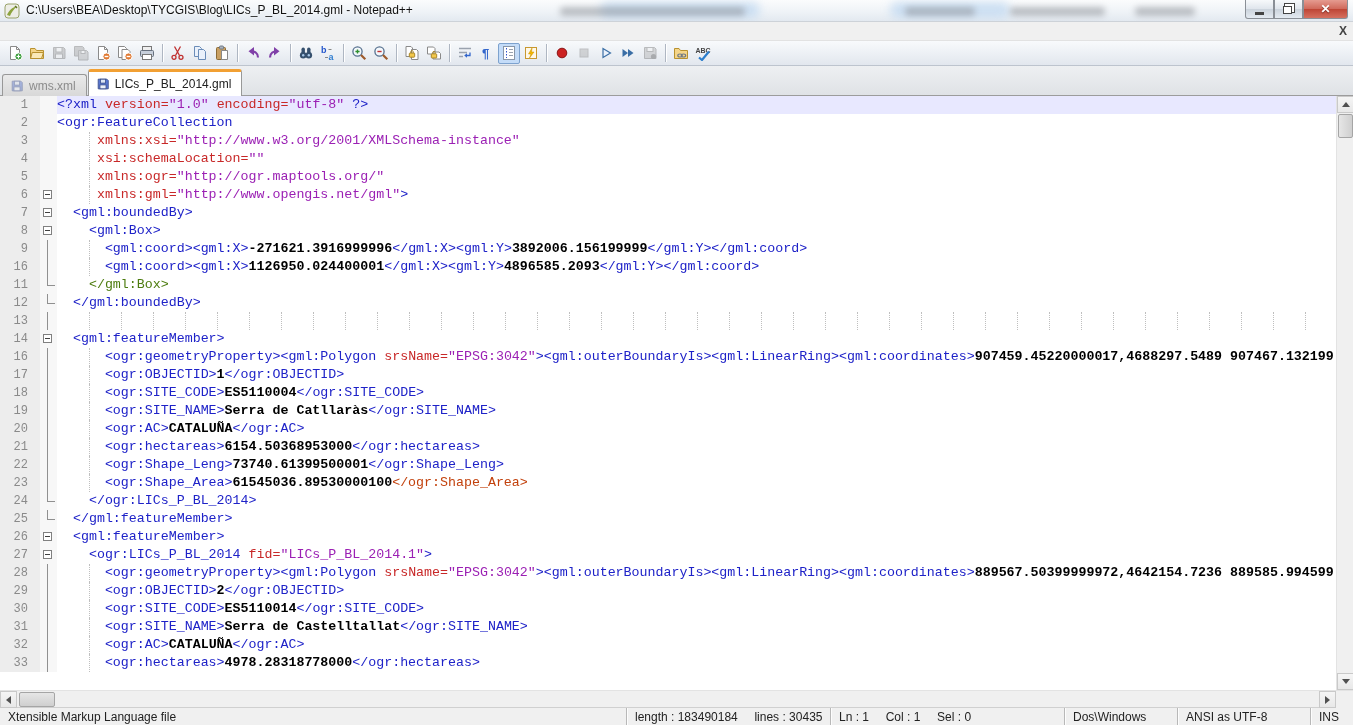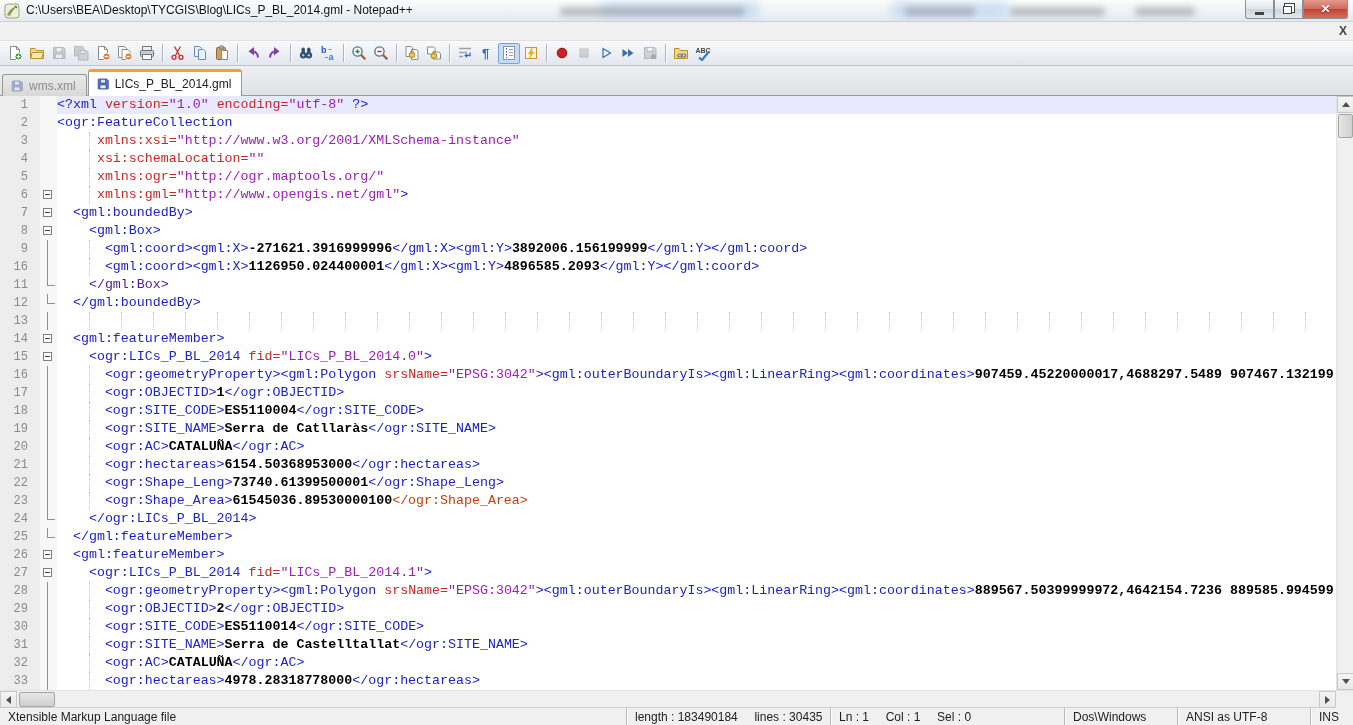--- a/index.html
+++ b/index.html
@@ -411,21 +411,21 @@
             <div class="fm-line"></div>
           </div>
           <div class="code"><div class="guide" style="left: 32px;"></div><span style="color: rgb(0, 0, 0);">      </span><span style="color: rgb(30, 34, 200);">&lt;gml:coord&gt;&lt;gml:X&gt;</span><span style="color: rgb(0, 0, 0); font-weight: bold;">1126950.024400001</span><span style="color: rgb(30, 34, 200);">&lt;/gml:X&gt;&lt;gml:Y&gt;</span><span style="color: rgb(0, 0, 0); font-weight: bold;">4896585.2093</span><span style="color: rgb(30, 34, 200);">&lt;/gml:Y&gt;&lt;/gml:coord&gt;</span></div>
         </div>
         <div class="line">
           <div class="ln">11</div>
           <div class="fold">
             <div class="fm-end-v"></div>
             <div class="fm-end-h"></div>
           </div>
-          <div class="code"><span style="color: rgb(0, 0, 0);">    </span><span style="color: #4c1d95;">&lt;/gml:Box&gt;</span></div>
+          <div class="code"><span style="color: rgb(0, 0, 0);">    </span><span style="color: #4d7c0f;">&lt;/gml:Box&gt;</span></div>
         </div>
         <div class="line">
           <div class="ln">12</div>
           <div class="fold">
             <div class="fm-end-v"></div>
             <div class="fm-end-h"></div>
           </div>
           <div class="code"><span style="color: rgb(0, 0, 0);">  </span><span style="color: rgb(30, 34, 200);">&lt;/gml:boundedBy&gt;</span></div>
         </div>
         <div class="line">
@@ -434,27 +434,20 @@
             <div class="fm-line"></div>
           </div>
           <div class="code"><div class="guide" style="left: 32px;"></div><div class="guide" style="left: 64px;"></div><div class="guide" style="left: 96px;"></div><div class="guide" style="left: 128px;"></div><div class="guide" style="left: 160px;"></div><div class="guide" style="left: 192px;"></div><div class="guide" style="left: 224px;"></div><div class="guide" style="left: 256px;"></div><div class="guide" style="left: 288px;"></div><div class="guide" style="left: 320px;"></div><div class="guide" style="left: 352px;"></div><div class="guide" style="left: 384px;"></div><div class="guide" style="left: 416px;"></div><div class="guide" style="left: 448px;"></div><div class="guide" style="left: 480px;"></div><div class="guide" style="left: 512px;"></div><div class="guide" style="left: 544px;"></div><div class="guide" style="left: 576px;"></div><div class="guide" style="left: 608px;"></div><div class="guide" style="left: 640px;"></div><div class="guide" style="left: 672px;"></div><div class="guide" style="left: 704px;"></div><div class="guide" style="left: 736px;"></div><div class="guide" style="left: 768px;"></div><div class="guide" style="left: 800px;"></div><div class="guide" style="left: 832px;"></div><div class="guide" style="left: 864px;"></div><div class="guide" style="left: 896px;"></div><div class="guide" style="left: 928px;"></div><div class="guide" style="left: 960px;"></div><div class="guide" style="left: 992px;"></div><div class="guide" style="left: 1024px;"></div><div class="guide" style="left: 1056px;"></div><div class="guide" style="left: 1088px;"></div><div class="guide" style="left: 1120px;"></div><div class="guide" style="left: 1152px;"></div><div class="guide" style="left: 1184px;"></div><div class="guide" style="left: 1216px;"></div><div class="guide" style="left: 1248px;"></div></div>
         </div>
         <div class="line">
           <div class="ln">14</div>
           <div class="fold">
             <div class="fm-box"></div>
           </div>
           <div class="code"><span style="color: rgb(0, 0, 0);">  </span><span style="color: rgb(30, 34, 200);">&lt;gml:featureMember&gt;</span></div>
-        </div>
-        <div class="line">
-          <div class="ln">15</div>
-          <div class="fold">
-            <div class="fm-box"></div>
-          </div>
-          <div class="code"><span style="color: rgb(0, 0, 0);">    </span><span style="color: rgb(30, 34, 200);">&lt;ogr:LICs_P_BL_2014</span><span style="color: rgb(0, 0, 0);"> </span><span style="color: rgb(200, 40, 40);">fid=</span><span style="color: rgb(155, 32, 180);">"LICs_P_BL_2014.0"</span><span style="color: rgb(30, 34, 200);">&gt;</span></div>
         </div>
         <div class="line">
           <div class="ln">16</div>
           <div class="fold">
             <div class="fm-line"></div>
           </div>
           <div class="code"><div class="guide" style="left: 32px;"></div><span style="color: rgb(0, 0, 0);">      </span><span style="color: rgb(30, 34, 200);">&lt;ogr:geometryProperty&gt;&lt;gml:Polygon</span><span style="color: rgb(0, 0, 0);"> </span><span style="color: rgb(200, 40, 40);">srsName=</span><span style="color: rgb(155, 32, 180);">"EPSG:3042"</span><span style="color: rgb(30, 34, 200);">&gt;&lt;gml:outerBoundaryIs&gt;&lt;gml:LinearRing&gt;&lt;gml:coordinates&gt;</span><span style="color: rgb(0, 0, 0); font-weight: bold;">907459.45220000017,4688297.5489 907467.132199</span></div>
         </div>
         <div class="line">
           <div class="ln">17</div>

